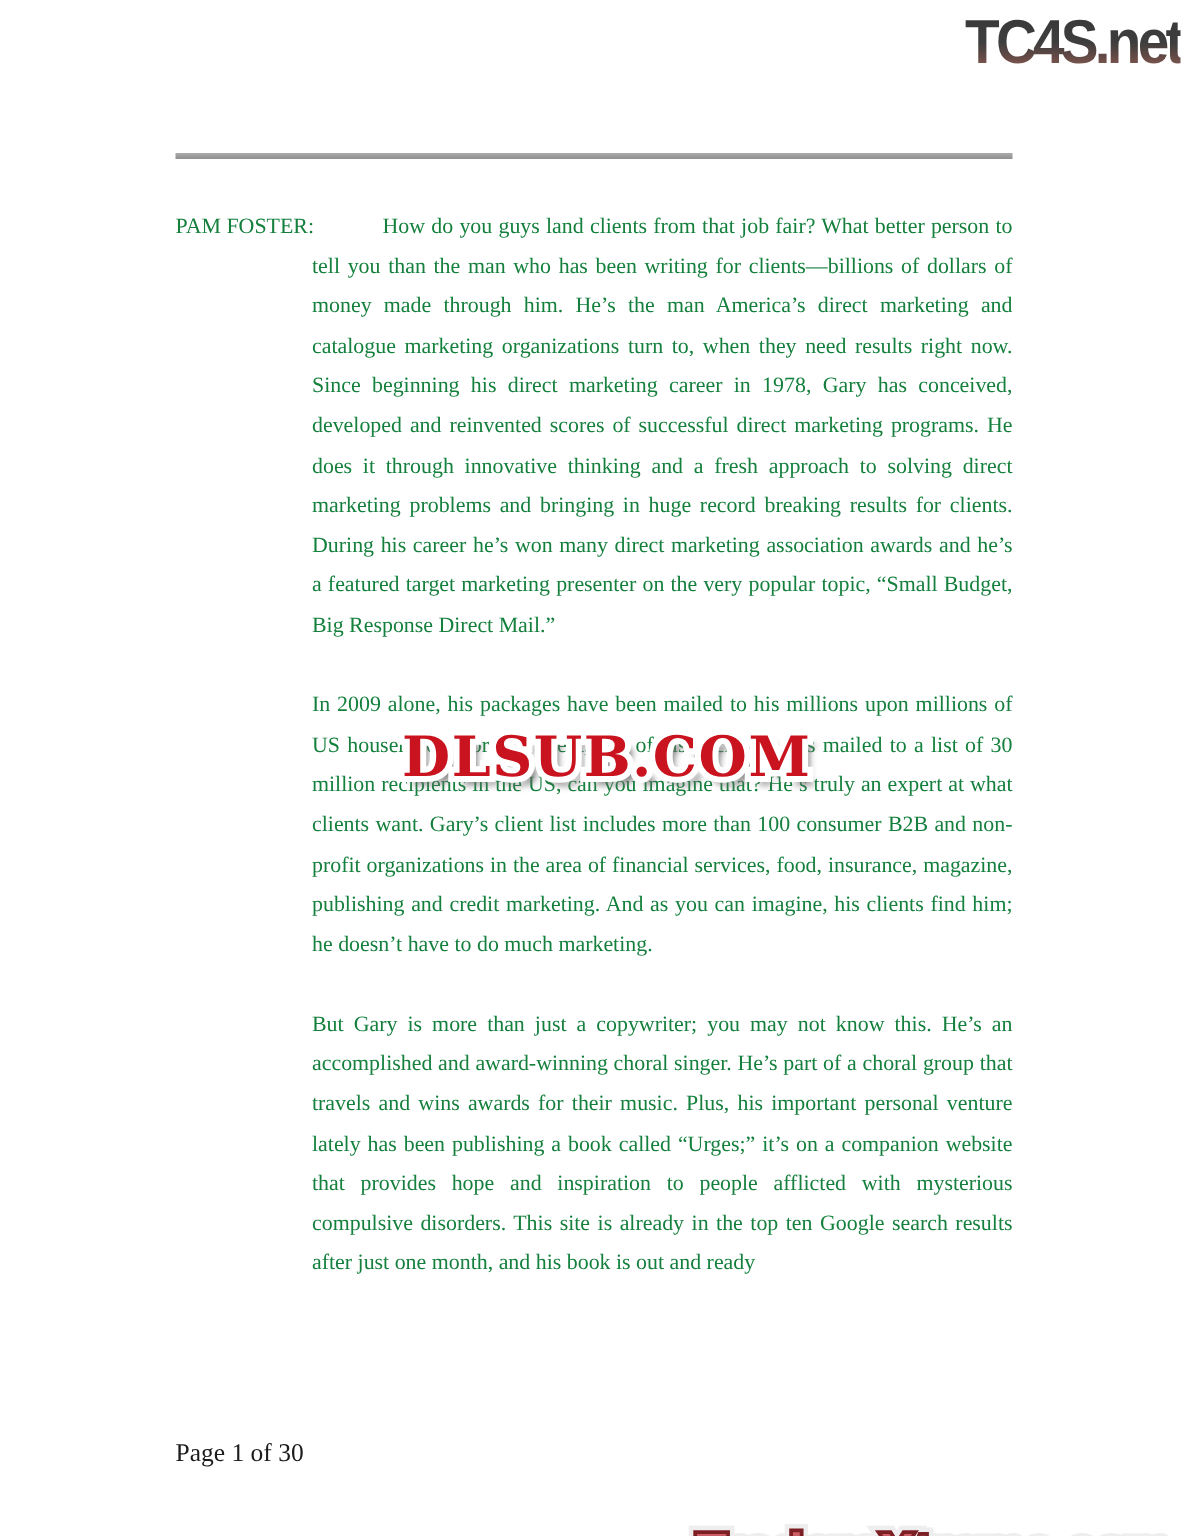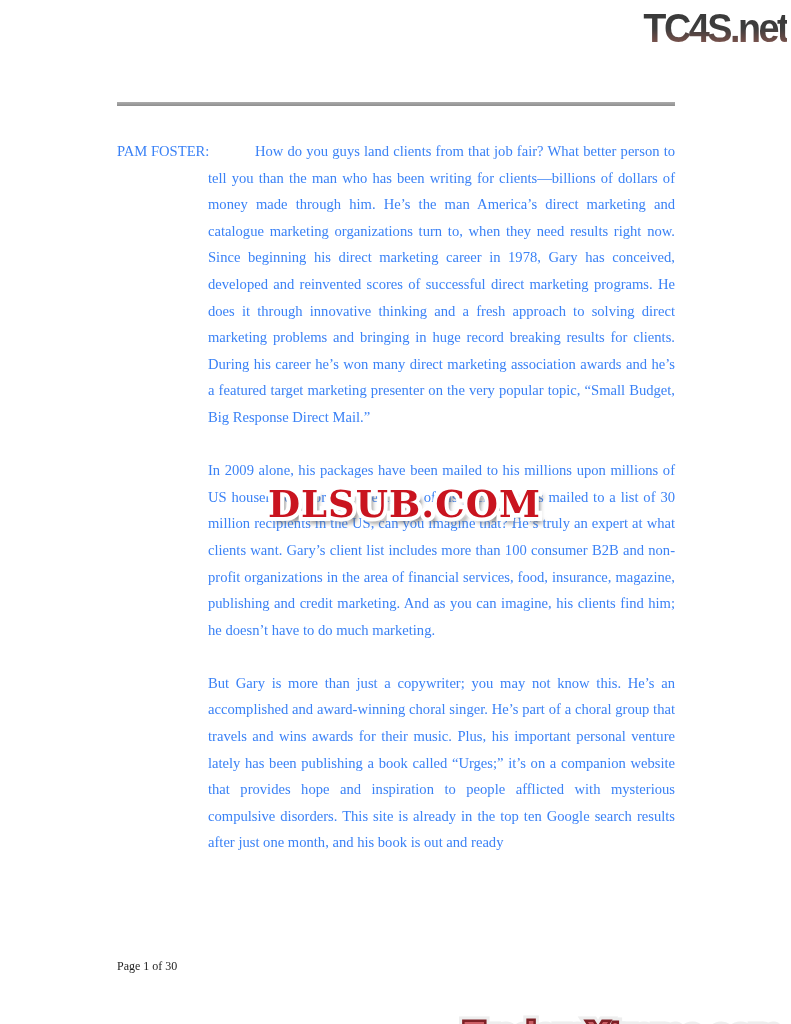--- a/index.html
+++ b/index.html
@@ -56,21 +56,21 @@
 
   
   .transcript {
     position: absolute;
     left: 208px;
     top: 138px;
     width: 467px;
     font-size: 14.6px;
     line-height: 26.6px;
     text-align: justify;
-    color: #3b82f6;
+    color: #15803d;
   }
   .speaker {
     position: absolute;
     left: -91px;
     top: 0;
     white-space: nowrap;
     text-align: left;
   }
   .transcript p { margin: 0 0 26.6px 0; }
   .transcript p.first-para { text-indent: 47px; }
@@ -98,21 +98,21 @@
     -webkit-text-stroke: 8px #ffffff;
     text-shadow: 5px 6px 4px rgba(105,105,105,0.8);
   }
   .wm-center .over { position: relative; color: #c9141f; }
 
   
   .page-number {
     position: absolute;
     left: 117px;
     top: 959px;
-    font-size: 12px;
+    font-size: 17px;
     color: #1c1c1c;
   }
 
   
   .tx-logo {
     position: absolute;
     top: 977px;
     right: 10px;
     font-family: "Liberation Sans", sans-serif;
     font-weight: bold;

